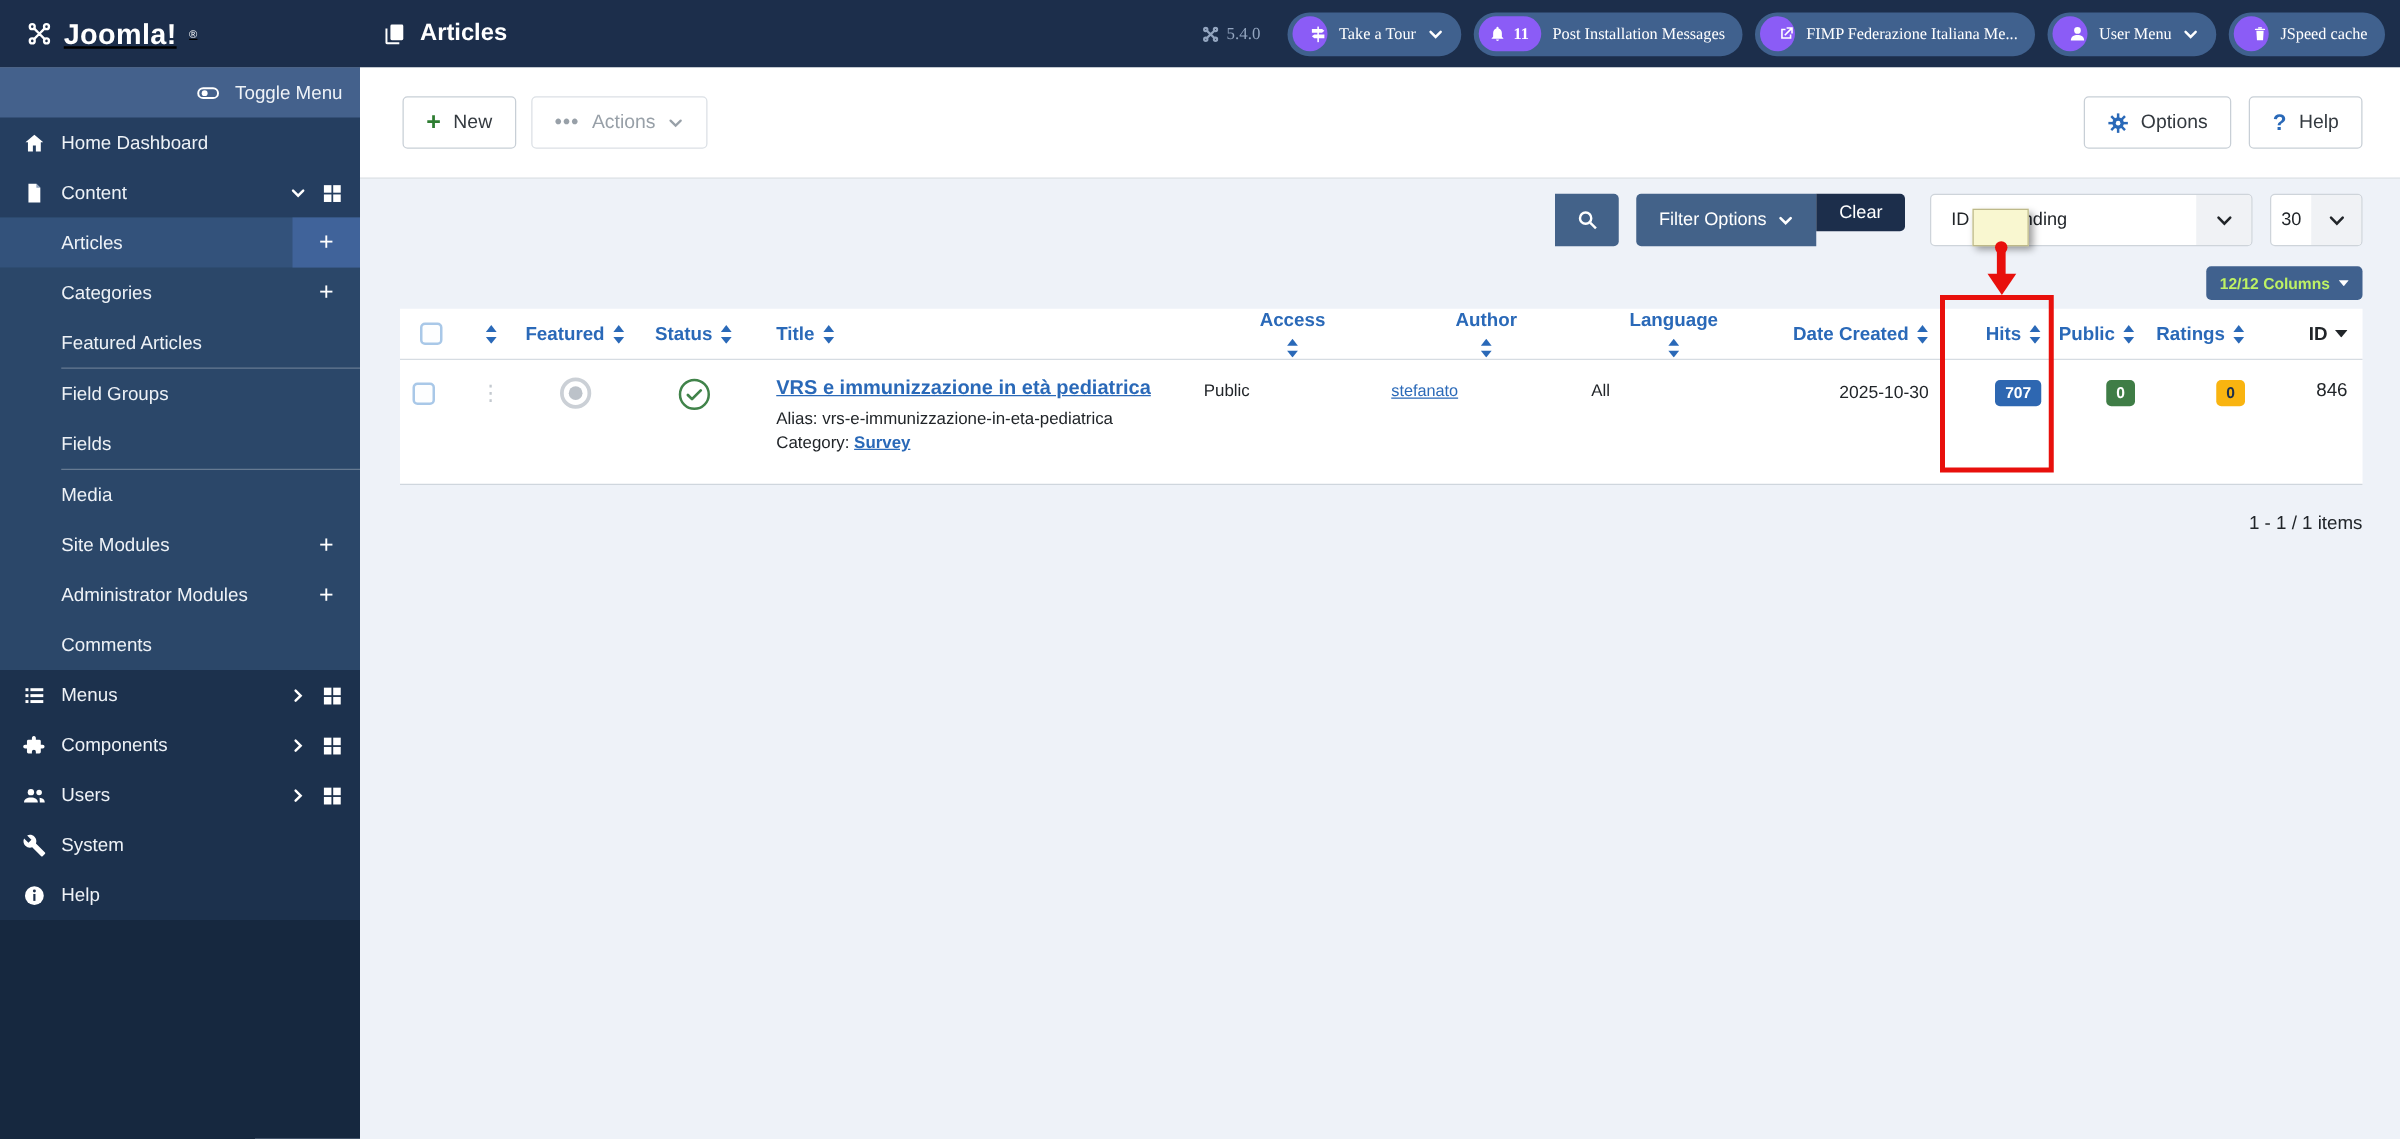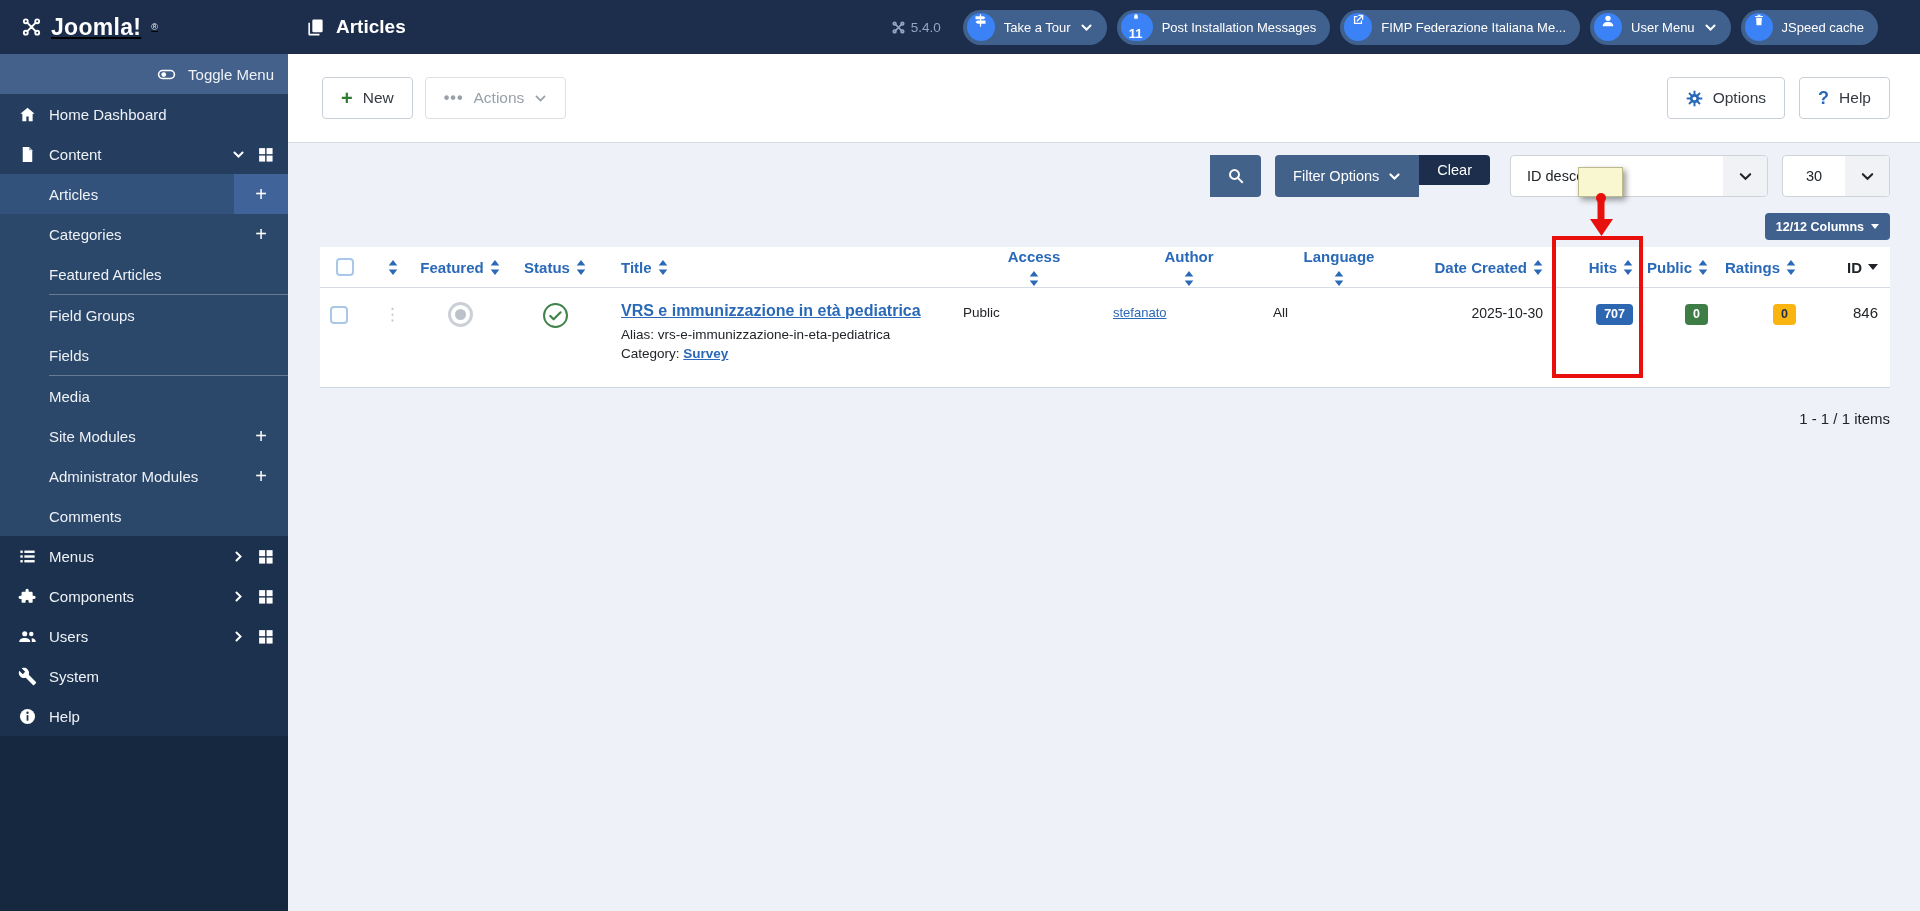--- a/index.html
+++ b/index.html
@@ -7,24 +7,24 @@
   body { font-family:"Liberation Sans", sans-serif; background:#eef2f8; overflow:hidden; }
   .page { position:relative; width:1920px; height:911px; display:flex; flex-direction:column; }
 
   
   .app-header { height:54px; background:#1c2e4b; display:flex; align-items:center; flex:0 0 54px; }
   .logo-zone { width:288px; flex:0 0 288px; display:flex; align-items:center; gap:10px; padding-left:22px;text-decoration:underline; }
   .logo-text { color:#fff; font-size:23px; font-weight:bold; letter-spacing:.3px; }
   .logo-reg { color:#fff; font-size:9px; vertical-align:top; }
   .title-zone { display:flex; align-items:center; gap:11px; padding-left:18px; }
   .page-title { color:#fff; font-size:19px; font-weight:600; }
-  .header-right { margin-left:auto; display:flex; align-items:center; gap:10px; padding-right:42px; }
+  .header-right { margin-left:auto; display:flex; align-items:center; gap:10px; padding-right:12px;font-family:Liberation Serif, serif; }
   .version { display:flex; align-items:center; gap:6px; color:#93a5bf; font-size:13.5px; margin-right:12px; }
   .pill { display:flex; align-items:center; background:#40618e; border-radius:18px; height:35px; padding:0 14px 0 4px; gap:9px; cursor:pointer; }
-  .pill-lead { background:#3b82f6; border-radius:50%; width:28px; height:28px; display:flex; align-items:center; justify-content:flex-start;flex-direction:column; }
+  .pill-lead { background:#8b5cf6; border-radius:50%; width:28px; height:28px; display:flex; align-items:center; justify-content:flex-end; }
   .pill-lead.wide { width:auto; border-radius:14px; padding:0 10px 0 8px; gap:6px; }
   .pill-lead .cnt { color:#fff; font-size:13px; font-weight:600; }
   .pill-label { color:#fff; font-size:13px; font-weight:500; white-space:nowrap; }
 
   
   .body-row { display:flex; flex:1; min-height:0; }
 
   
   .sidebar { width:288px; flex:0 0 288px; background:#253e60; display:flex; flex-direction:column; color:#eef2f7; }
   .side-item { display:flex; align-items:center; height:40px; padding:0 14px 0 18px; gap:12px; font-size:15px; cursor:pointer; }
@@ -64,25 +64,25 @@
   .search-group { display:flex; }
   .search-input { width:212px; height:42px; border:1px solid #ced4da; border-right:none; border-radius:4px 0 0 4px; padding:0 14px; font-size:14px; color:#212529; font-family:"Liberation Sans",sans-serif; outline:none; }
   .search-btn { width:51px; height:42px; background:#436289; border:none; border-radius:0 4px 4px 0; display:flex; align-items:center; justify-content:center; cursor:pointer; }
   .fo-group { display:flex; margin-left:14px; }
   .filter-options-btn { height:42px; background:#436289; color:#fff; border:none; border-radius:4px 0 0 4px; padding:0 18px; font-size:14.5px; display:flex; align-items:center; gap:9px; cursor:pointer; }
   .clear-btn { height:30px; background:#1c2e4b; color:#fff; border:none; border-radius:0 4px 4px 0; padding:0 18px; font-size:14.5px; cursor:pointer; }
   .select { display:flex; height:42px; border:1px solid #ced4da; border-radius:4px; background:#fff; overflow:hidden; cursor:pointer; }
   .select .val { flex:1; display:flex; align-items:center; padding:0 16px; font-size:14.5px; color:#212529; white-space:nowrap; }
   .select .chev-cell { width:44px; background:#f0f2f5; display:flex; align-items:center; justify-content:center; }
   .sort-select { width:258px; margin-left:20px; }
-  .limit-select { width:108px; margin-left:14px; }
+  .limit-select { width:74px; margin-left:14px; }
   .limit-select .val { justify-content:center; padding:0 8px; }
 
   .columns-row { margin-top:16px; display:flex; justify-content:flex-end; }
-  .columns-btn { background:#40618e; color:#ffffff; border:none; border-radius:4px; height:27px; padding:0 11px; font-size:12.5px; font-weight:600; display:flex; align-items:center; gap:7px; cursor:pointer; }
+  .columns-btn { background:#40618e; color:#bef264; border:none; border-radius:4px; height:27px; padding:0 11px; font-size:12.5px; font-weight:600; display:flex; align-items:center; gap:7px; cursor:pointer; }
 
   
   .grid-table { margin-top:7px; background:#fff; }
   .t-row { display:grid; grid-template-columns:50px 45px 90px 100px 1fr 150px 160px 140px 150px 90px 77px 88px 80px; }
   .t-head { height:41px; align-items:center; border-bottom:1px solid #d6dce2; }
   .hcell { display:flex; align-items:center; gap:6px; font-size:15px; font-weight:bold; color:#2a69b8; cursor:pointer; }
   .hcell.center { justify-content:center; }
   .hcell.left-pad { padding-left:8px;flex-direction:column; }
   .hcell.title-pad { padding-left:16px; }
   .hcell.right { justify-content:flex-end; padding-right:12px; }

